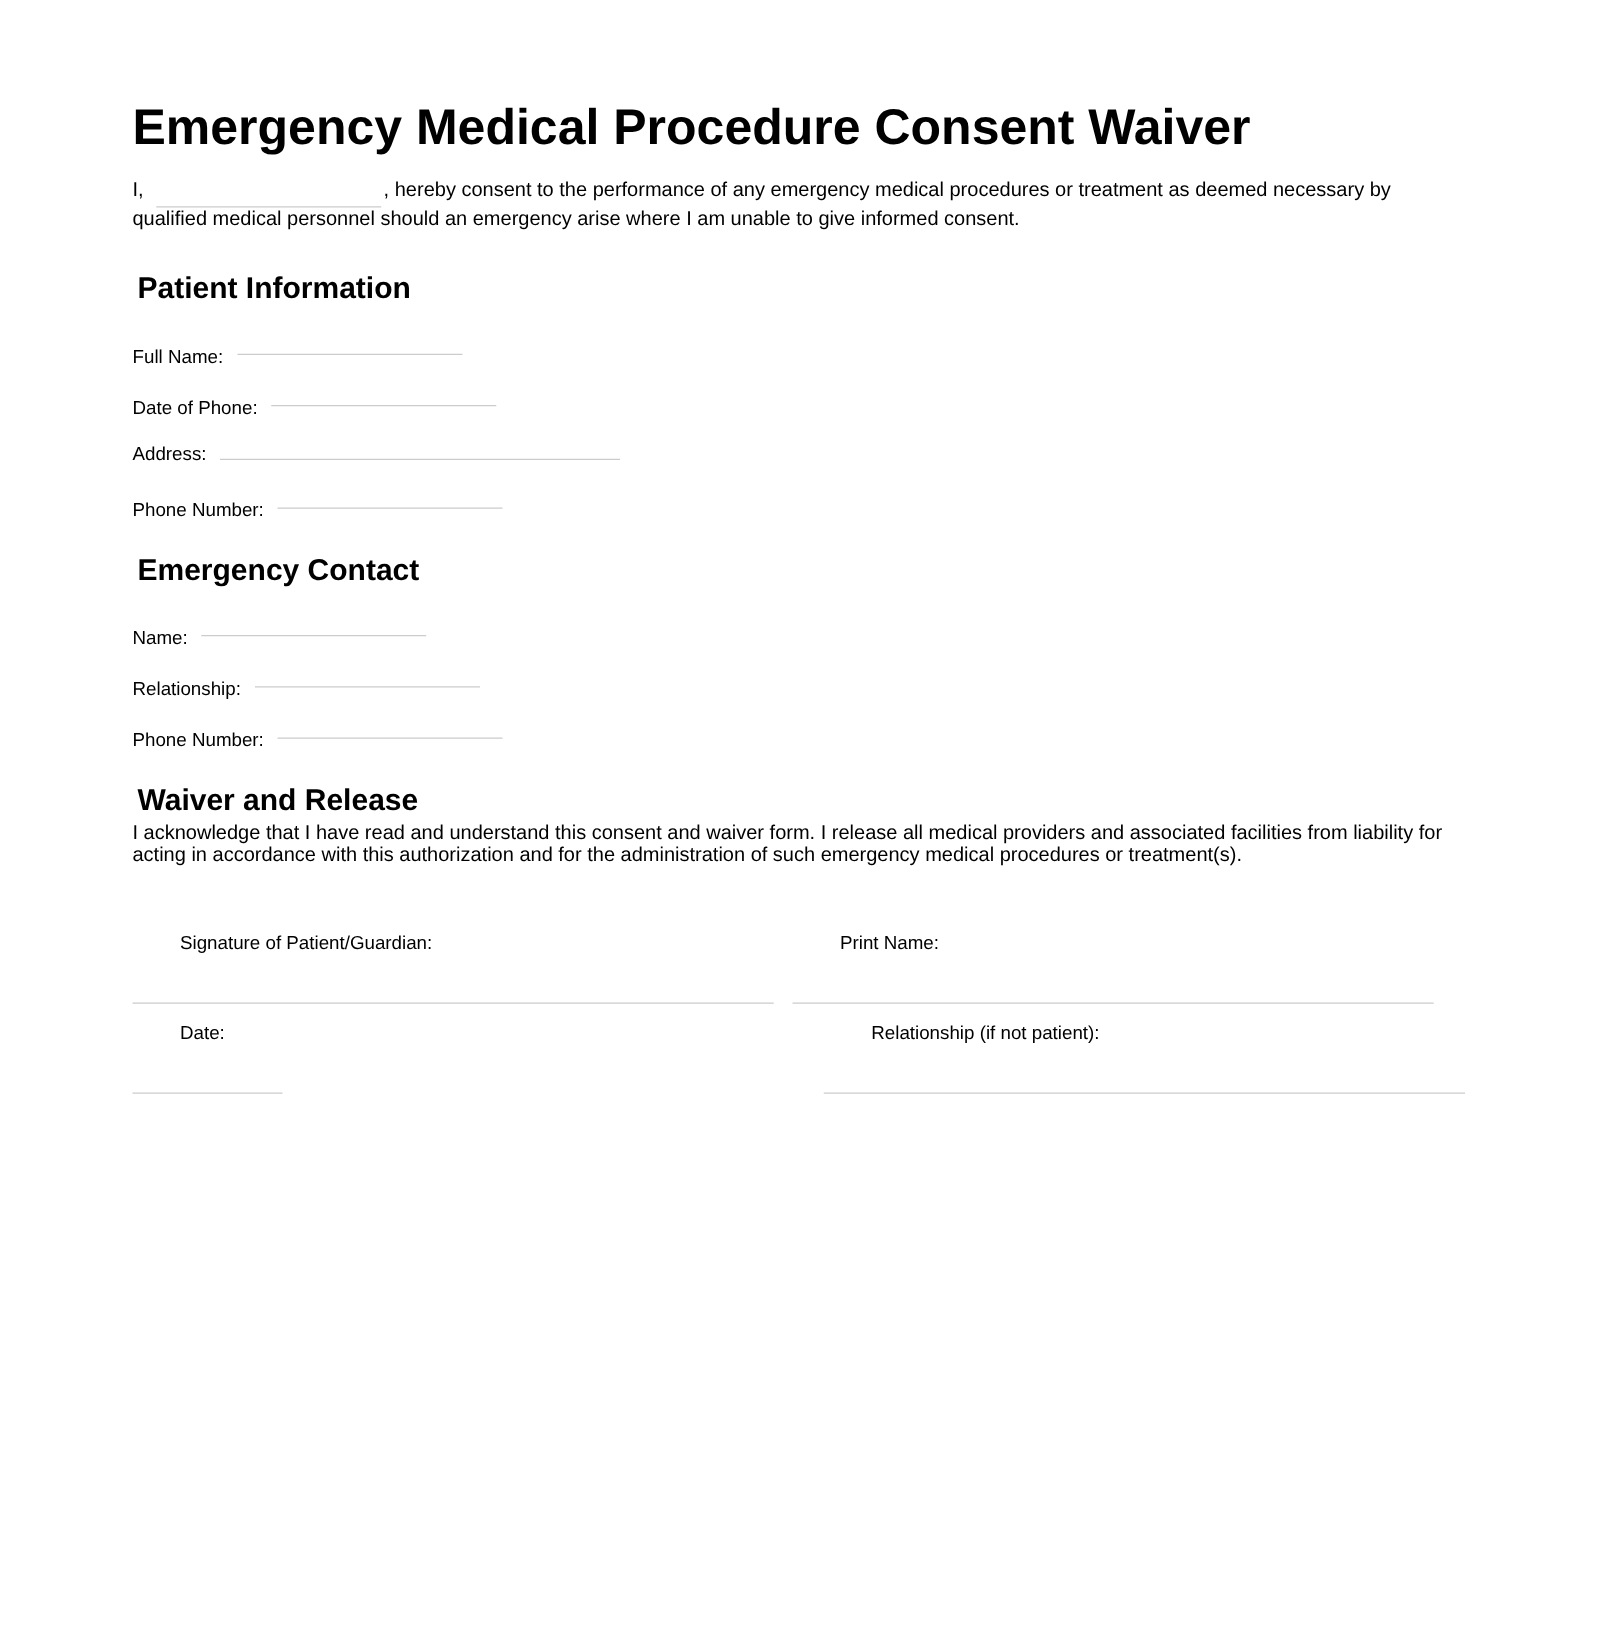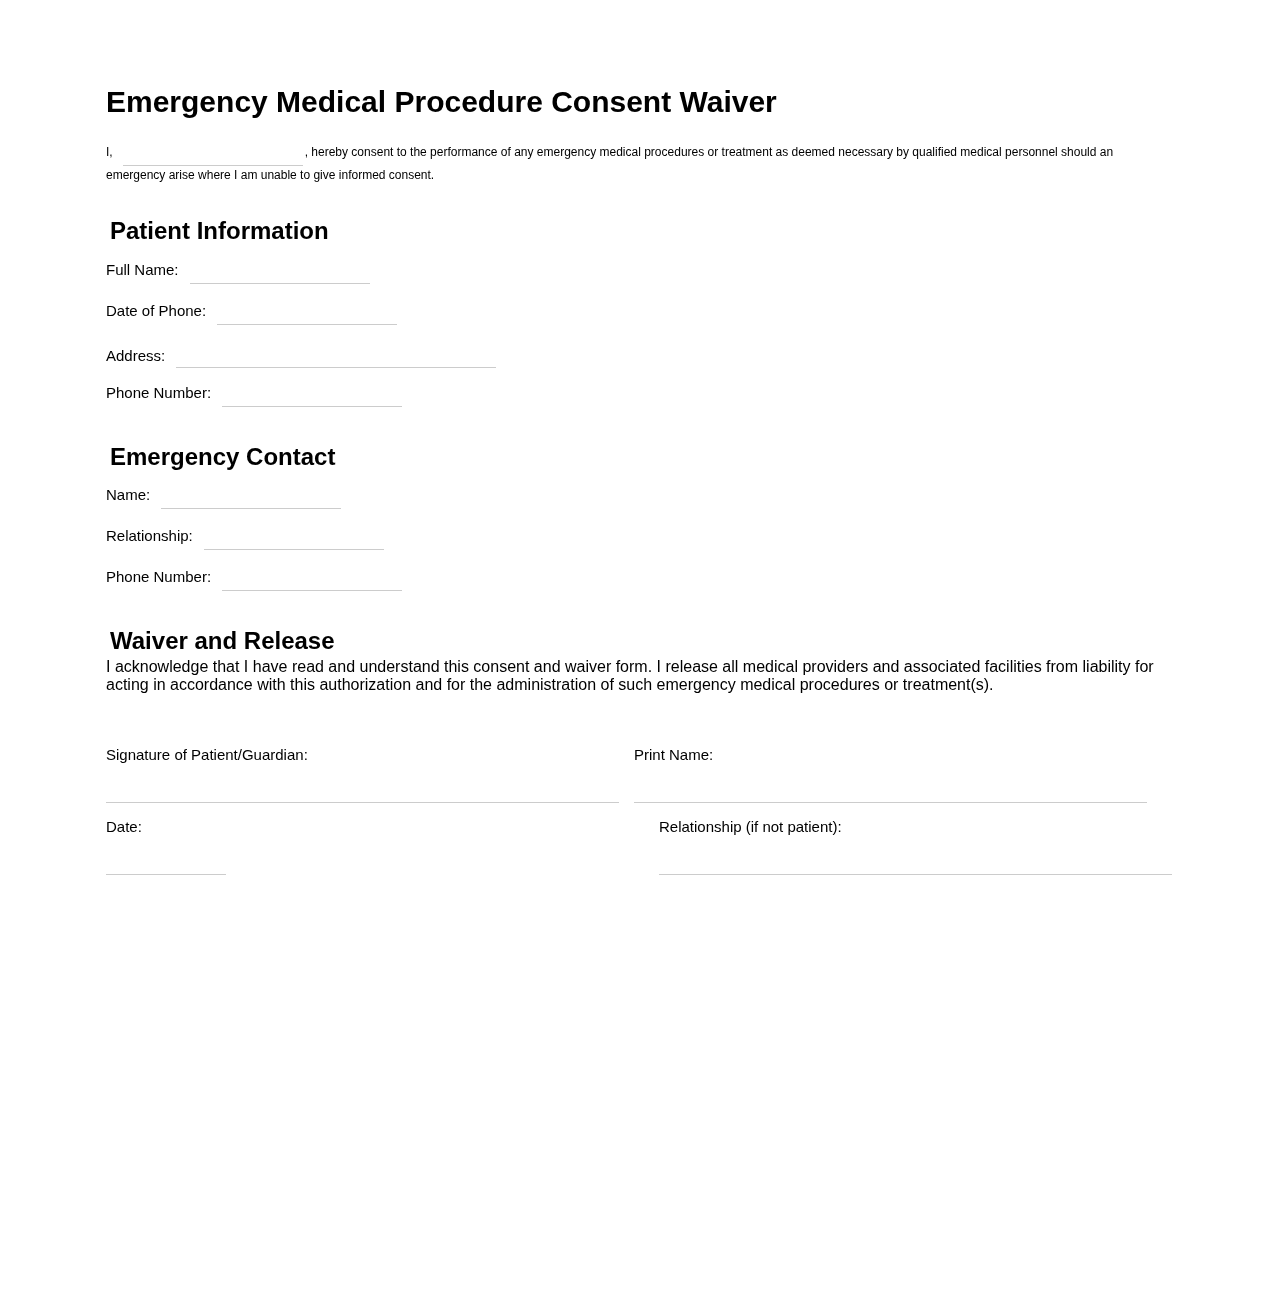--- a/index.html
+++ b/index.html
@@ -4,54 +4,54 @@
   <style>
     html, body { margin: 0; padding: 0; background: #ffffff; }
     body {
       width: 1278px; height: 1300px; overflow: hidden;
       font-family: "Liberation Sans", sans-serif; color: #000;
       position: relative;
     }
     .page { position: absolute; left: 106px; top: 0; width: 1066px; }
     h1 {
       position: absolute; left: 0; top: 82px; margin: 0;
-      font-size: 30px; font-weight: bold; line-height: 40px; white-space: nowrap;
+      font-size: 40px; font-weight: bold; line-height: 40px; white-space: nowrap;
     }
     .intro {
       position: absolute; left: 0; top: 143px; width: 1066px; margin: 0;
-      font-size: 12px; line-height: 19px;
+      font-size: 16px; line-height: 19px;
     }
     .inline-blank {
       display: inline-block; width: 180px; height: 17px; vertical-align: -4px;
       border: none; border-bottom: 1px solid #cccccc; margin: 0 2px 0 10px;
       background: transparent; padding: 0; font: inherit;
     }
     h2 {
       position: absolute; left: 0; margin: 4px;
       font-size: 24px; font-weight: bold; line-height: 30px; white-space: nowrap;
     }
     .row {
       position: absolute; left: 0; height: 26px; display: flex; align-items: flex-start;
       font-size: 15px;
     }
-    .row .lbl { line-height: 18px; white-space: nowrap; }
+    .row .lbl { line-height: 18px; white-space: nowrap; margin-top: 16px; }
     .row input {
       margin-left: 11px; margin-top: 1px; width: 180px; height: 21px;
       border: none; border-bottom: 1px solid #cccccc; background: transparent;
       padding: 0; font: inherit; outline: none;
     }
     .row input.wide { width: 320px; }
     .waiver-text {
       position: absolute; left: 0; top: 658px; width: 1066px; margin: 0;
       font-size: 16px; line-height: 18px;
     }
     .sig {
       position: absolute; width: 513px; font-size: 15px;
     }
-    .sig .lbl { display: block; line-height: 18px; white-space: nowrap; }
+    .sig .lbl { display: block; line-height: 18px; white-space: nowrap; margin-left: 38px; }
     .sig input {
       display: block; margin-top: 20px; width: 100%; height: 18px;
       border: none; border-bottom: 1px solid #cccccc; background: transparent;
       padding: 0; font: inherit; outline: none;
     }
     .sig input.short { width: 120px; }
   </style>
 </head>
 <body>
 

